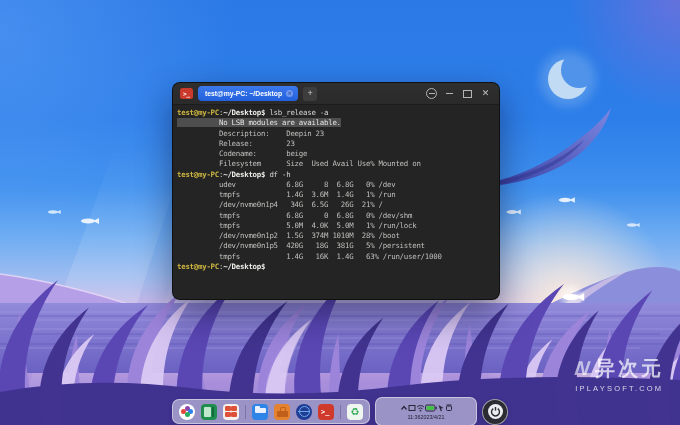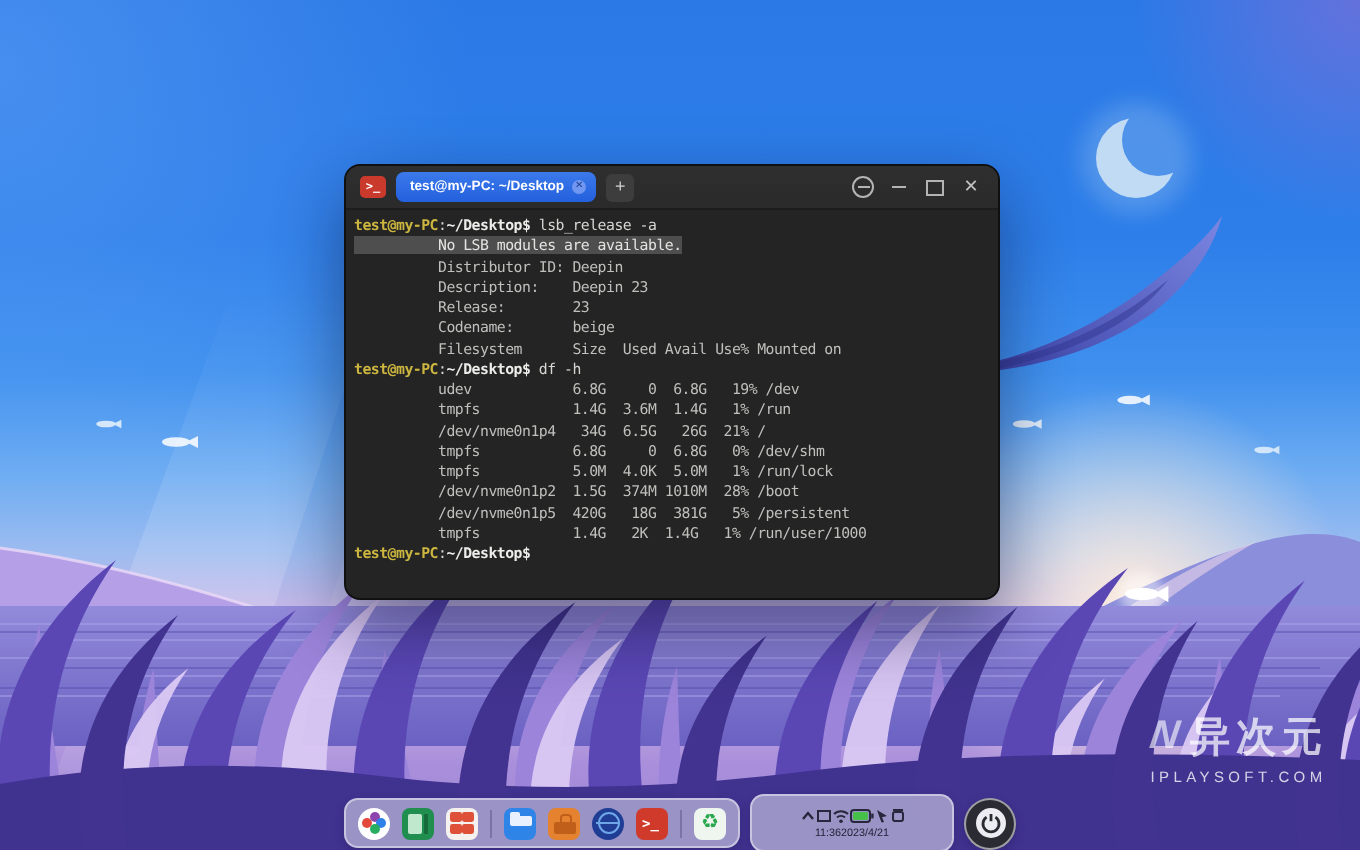--- a/index.html
+++ b/index.html
@@ -263,34 +263,33 @@
     <div class="win-btn">
         <span class="max-glyph"></span>
       </div>
     <div class="win-btn">
         <span class="close-glyph">✕</span>
       </div>
   </div>
   <div class="term">
       <div class="tline"><span class="user">test@my-PC</span><span class="fg">:</span><span class="path">~/Desktop$</span><span class="fg"> lsb_release -a</span></div>
       <div class="tline"><span class="out sel">No LSB modules are available.</span></div>
-      <div class="tline"><span class="out">Distributor ID: Deepin</span></div>
       <div class="tline"><span class="out">Description:    Deepin 23</span></div>
       <div class="tline"><span class="out">Release:        23</span></div>
       <div class="tline"><span class="out">Codename:       beige</span></div>
       <div class="tline"><span class="out">Filesystem      Size  Used Avail Use% Mounted on</span></div>
       <div class="tline"><span class="user">test@my-PC</span><span class="fg">:</span><span class="path">~/Desktop$</span><span class="fg"> df -h</span></div>
-      <div class="tline"><span class="out">udev            6.8G     0  6.8G   19% /dev</span></div>
+      <div class="tline"><span class="out">udev            6.8G     8  6.8G   0% /dev</span></div>
       <div class="tline"><span class="out">tmpfs           1.4G  3.6M  1.4G   1% /run</span></div>
       <div class="tline"><span class="out">/dev/nvme0n1p4   34G  6.5G   26G  21% /</span></div>
       <div class="tline"><span class="out">tmpfs           6.8G     0  6.8G   0% /dev/shm</span></div>
       <div class="tline"><span class="out">tmpfs           5.0M  4.0K  5.0M   1% /run/lock</span></div>
       <div class="tline"><span class="out">/dev/nvme0n1p2  1.5G  374M 1010M  28% /boot</span></div>
       <div class="tline"><span class="out">/dev/nvme0n1p5  420G   18G  381G   5% /persistent</span></div>
-      <div class="tline"><span class="out">tmpfs           1.4G   2K  1.4G   1% /run/user/1000</span></div>
+      <div class="tline"><span class="out">tmpfs           1.4G   16K  1.4G   63% /run/user/1000</span></div>
       <div class="tline"><span class="user">test@my-PC</span><span class="fg">:</span><span class="path">~/Desktop$</span><span class="fg"> </span></div>
     </div>
 </div>
 
 <div class="watermark">
   <div class="wm-row">
     <span class="wm-logo">N</span>
     <span class="wm-brand">异次元</span>
   </div>
   <div class="wm-site">IPLAYSOFT.COM</div>

